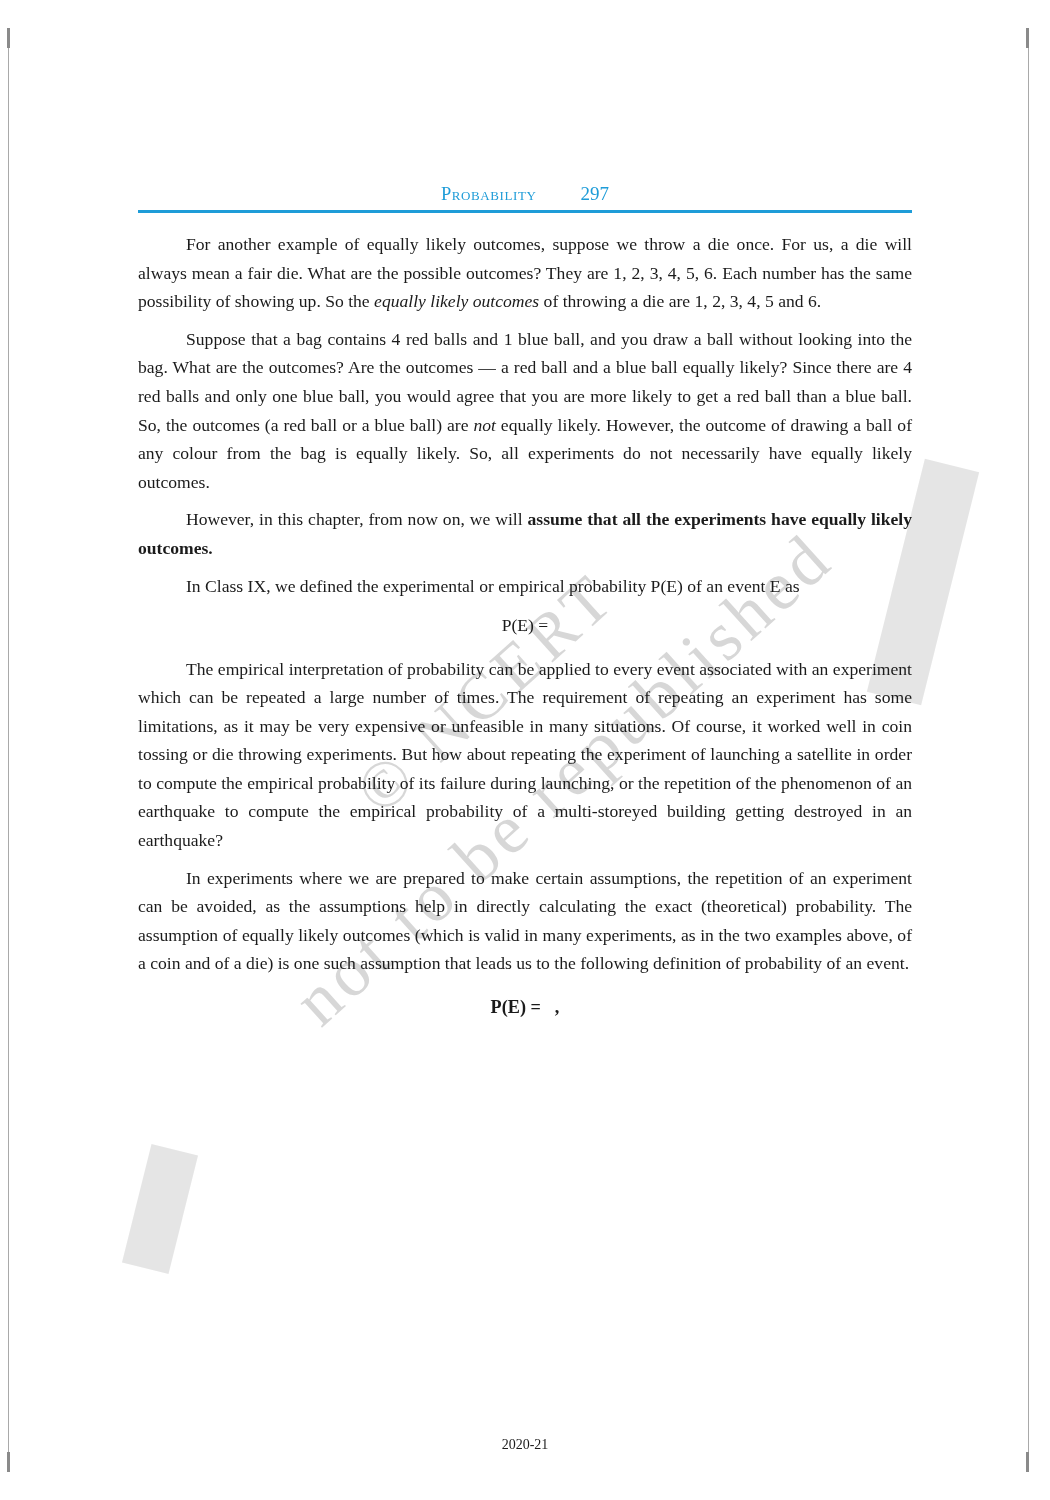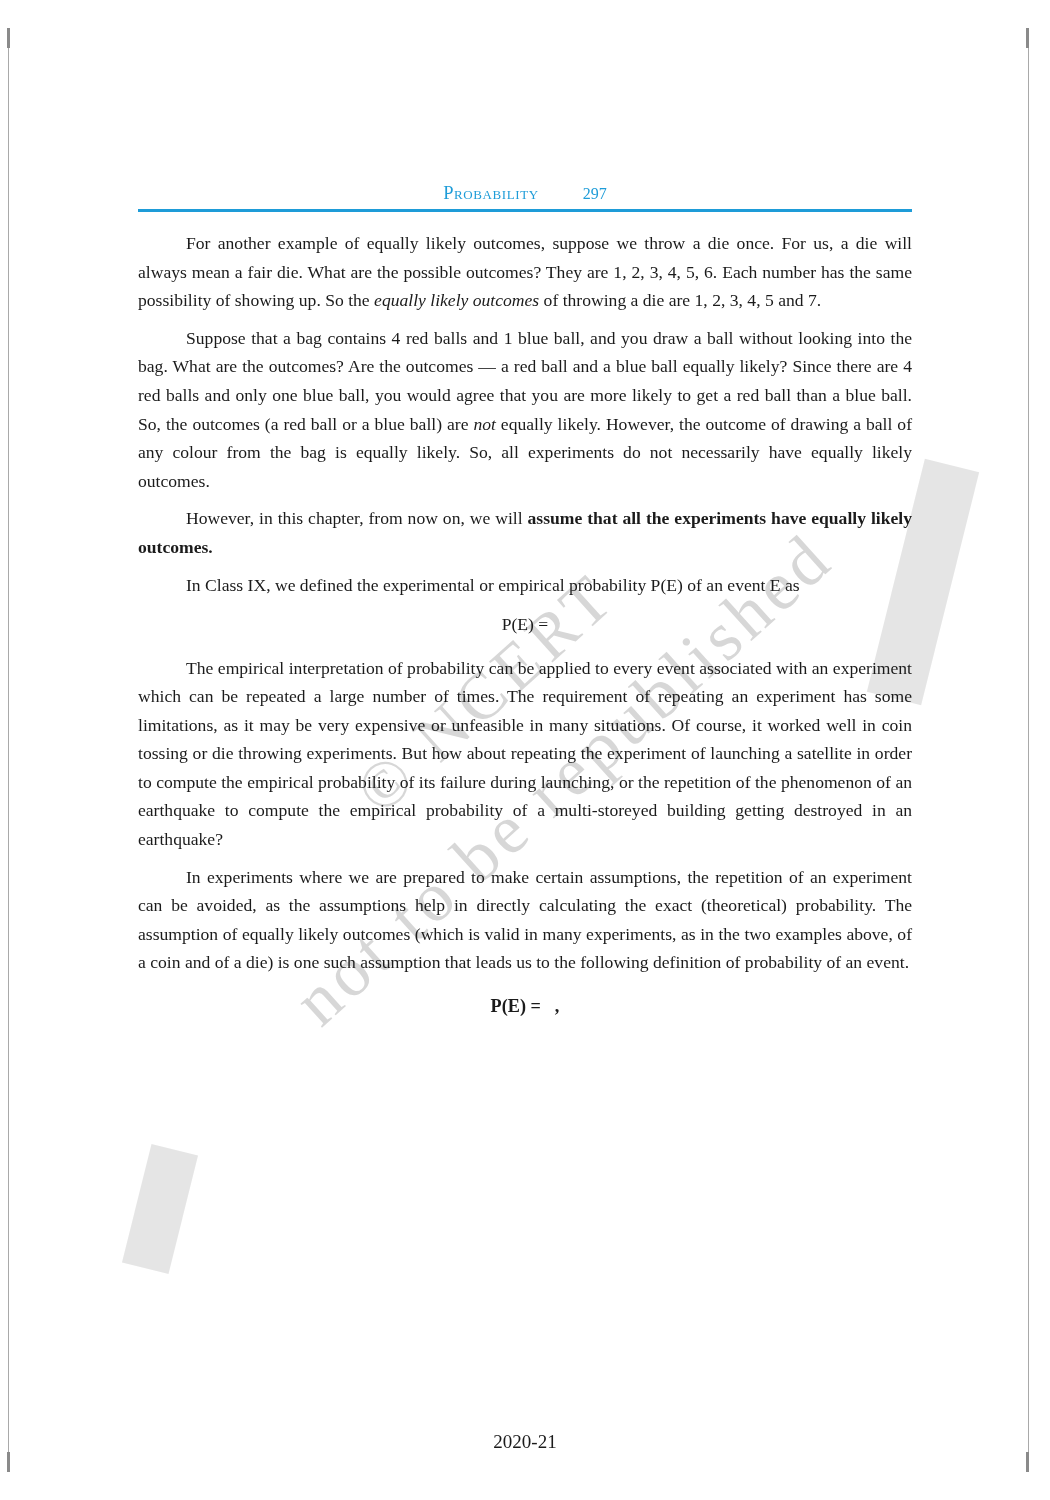--- a/index.html
+++ b/index.html
@@ -50,21 +50,21 @@
   }
   .pagehead{
     display:flex;justify-content:center;align-items:baseline;
   }
   .chapter{
     font-variant:small-caps;
     color:var(--accent_blue);
     font-size:18.5px;
     letter-spacing:0.6px;
   }
-  .pageno{color:var(--accent_blue);font-size:16px;margin-left:44px;}
+  .pageno{color:var(--accent_blue);font-size:19px;margin-left:44px;}
   .rule{
     border:none;height:0;
     border-top:3px solid var(--accent_blue);
     margin:5px 0 17px 0;
   }
   .content p{
     margin:0 0 9px 0;
     font-size:17.6px;
     line-height:28.6px;
     text-align:justify;
@@ -82,21 +82,21 @@
   }
   .formula .frac{display:inline-flex;flex-direction:column;align-items:center;text-align:center;}
   .formula .num{padding:0 8px 4px 8px;border-bottom:1.5px solid #222;}
   .formula .den{padding-top:4px;}
   .formula.bold{font-weight:bold;font-size:18.2px;margin:16px 0 18px 0;}
   .formula .suffix{align-self:center;}
 
   .footer{
     position:absolute;left:0;right:0;bottom:47px;
     text-align:center;
-    font-size:19px;
+    font-size:14px;
     z-index:1;
   }
 </style>
 </head>
 <body>
 
 <div class="page">
 
   <div class="trim left"></div>
   <div class="trim right"></div>
@@ -114,21 +114,21 @@
   </div>
 
   <div class="content">
 
     <div class="pagehead">
       <span class="chapter">Probability</span>
       <span class="pageno">297</span>
     </div>
     <hr class="rule">
 
-    <p><span>For another example of equally likely outcomes, suppose we throw a die once. For us, a die will always mean a fair die. What are the possible outcomes? They are 1, 2, 3, 4, 5, 6. Each number has the same possibility of showing up. So the </span><em>equally likely outcomes</em><span> of throwing a die are 1, 2, 3, 4, 5 and 7.</span></p>
+    <p><span>For another example of equally likely outcomes, suppose we throw a die once. For us, a die will always mean a fair die. What are the possible outcomes? They are 1, 2, 3, 4, 5, 6. Each number has the same possibility of showing up. So the </span><em>equally likely outcomes</em><span> of throwing a die are 1, 2, 3, 4, 5 and 6.</span></p>
 
 
     <p><span>Suppose that a bag contains 4 red balls and 1 blue ball, and you draw a ball without looking into the bag. What are the outcomes? Are the outcomes — a red ball and a blue ball equally likely? Since there are 4 red balls and only one blue ball, you would agree that you are more likely to get a red ball than a blue ball. So, the outcomes (a red ball or a blue ball) are </span><em>not</em><span> equally likely. However, the outcome of drawing a ball of any colour from the bag is equally likely. So, all experiments do not necessarily have equally likely outcomes.</span></p>
 
     <p><span>However, in this chapter, from now on, we will </span><strong>assume that all the experiments have equally likely outcomes.</strong></p>
 
     <p>In Class IX, we defined the experimental or empirical probability P(E) of an event E as</p>
 
     <div class="formula">
       <span class="lhs">P(E) =</span>

